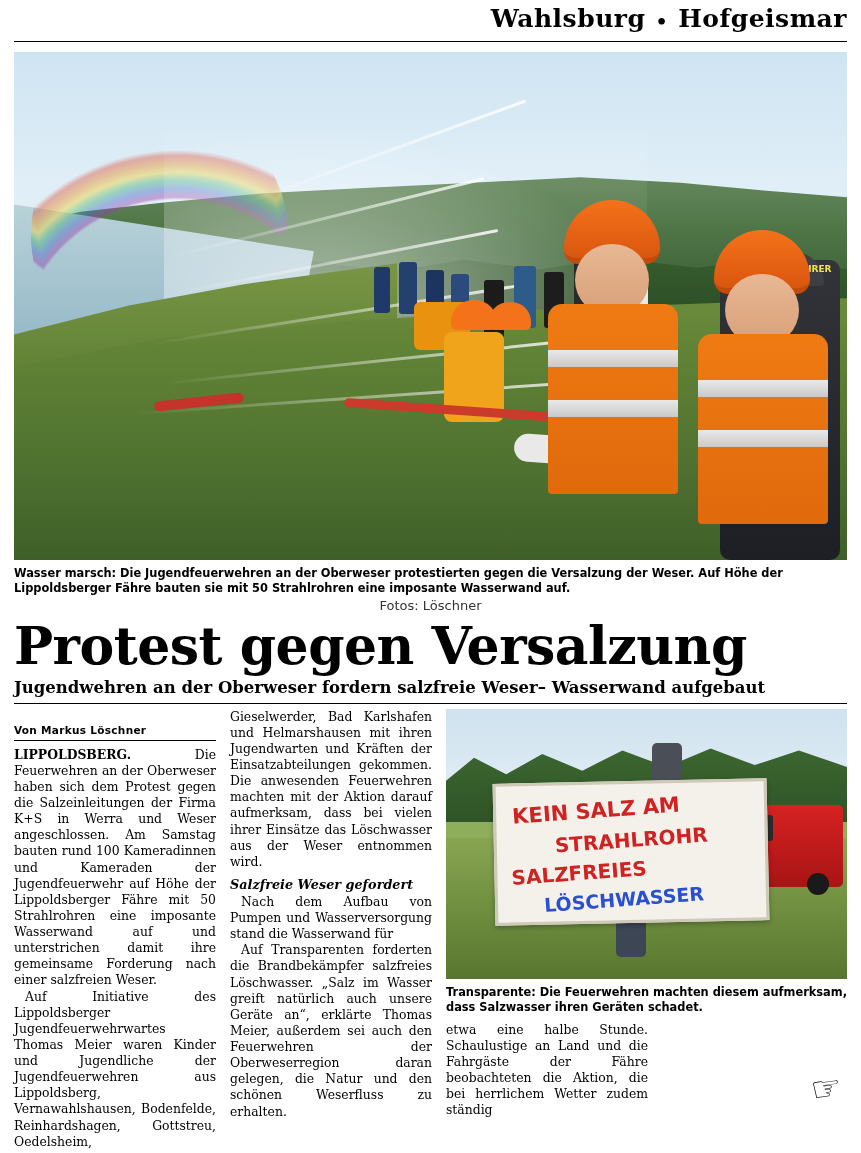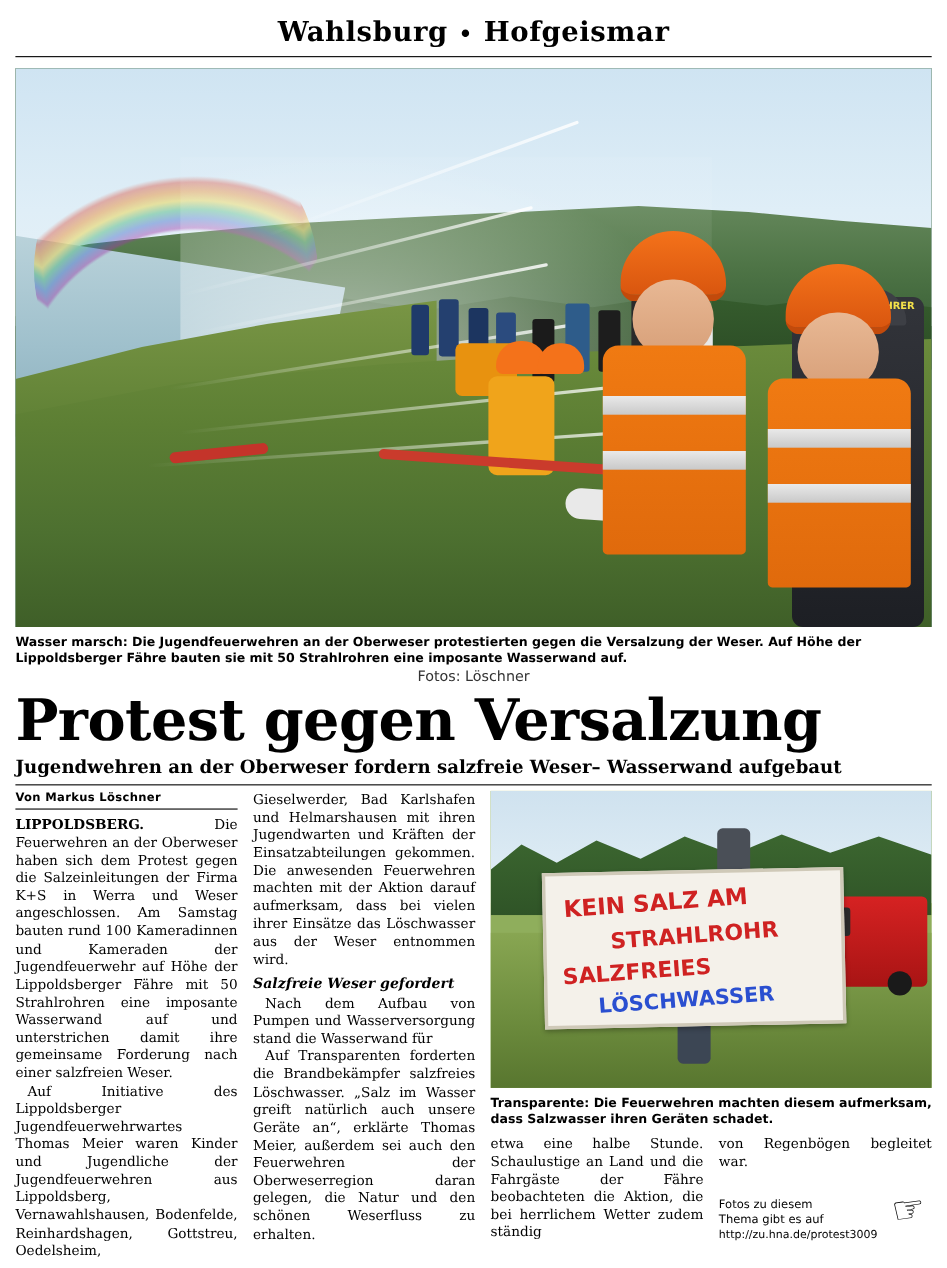--- a/index.html
+++ b/index.html
@@ -18,26 +18,26 @@
   .page {
     width: 861px;
     height: 1153px;
     position: relative;
     box-sizing: border-box;
     padding: 0 14px;
   }
 
   
   .masthead {
-    text-align: center;
+    text-align: right;
     font-family: "DejaVu Serif", serif;
     font-weight: bold;
     font-size: 25px;
     letter-spacing: 0.5px;
-    padding-top: 14px;
+    padding-top: 4px;
     padding-bottom: 8px;
   }
   .masthead .dot {
     font-size: 19px;
     vertical-align: middle;
     padding: 0 10px;
   }
   .rule-top {
     border-top: 1.5px solid #000;
     margin: 0 0 10px 0;
@@ -178,20 +178,21 @@
   .col { width: 202px; }
   .col.wide { width: 401px; }
   .byline {
     font-family: "DejaVu Sans", sans-serif;
     font-weight: bold;
     font-size: 10.5px;
     letter-spacing: 0.3px;
     padding-bottom: 4px;
     border-bottom: 1px solid #000;
     margin-bottom: 6px;
+    margin-top: 15px;
   }
   p.body {
     font-family: "DejaVu Serif", serif;
     font-size: 12.4px;
     line-height: 1.30;
     text-align: justify;
     margin: 0;
     text-indent: 11px;
     hyphens: auto;
   }
@@ -376,27 +377,18 @@
         </div>
       </div>
       <div class="caption2">
         <span>Transparente:</span><span> Die Feuerwehren machten diesem aufmerksam, dass Salzwasser ihren Geräten schadet.</span>
       </div>
 
       <div class="bottomrow">
         <div class="col">
           <p class="body first">etwa eine halbe Stunde. Schaulustige an Land und die Fahrgäste der Fähre beobachteten die Aktion, die bei herrlichem Wetter zudem ständig</p>
         </div>
-        <div class="col">
-          <p class="body first">von Regenbögen begleitet war.</p>
-          <div style="height:24px"></div>
-          <div class="footnote">
-            <div>Fotos zu diesem</div>
-            <div>Thema gibt es auf</div>
-            <div class="url">http://zu.hna.de/protest3009</div>
-          </div>
-        </div>
         <div class="hand">☞</div>
       </div>
     </div>
 
   </div>
 </div>
 
 </body></html>

